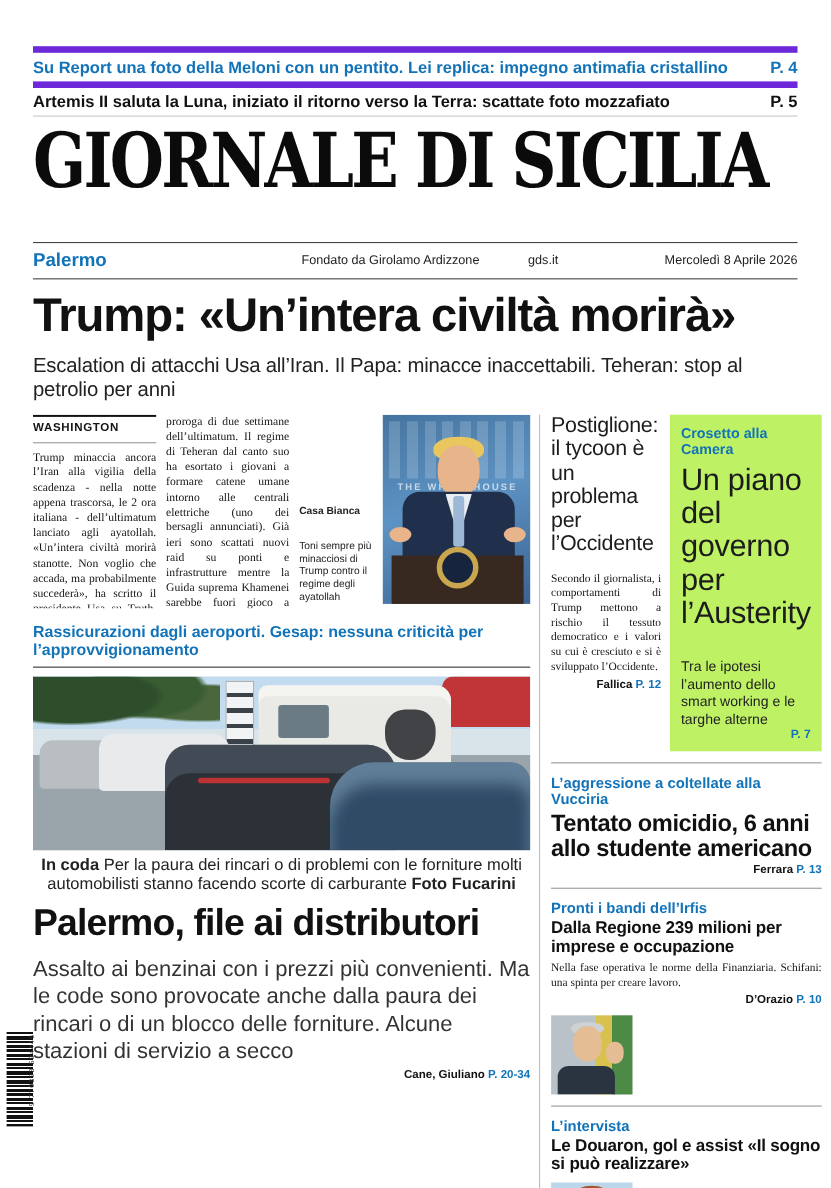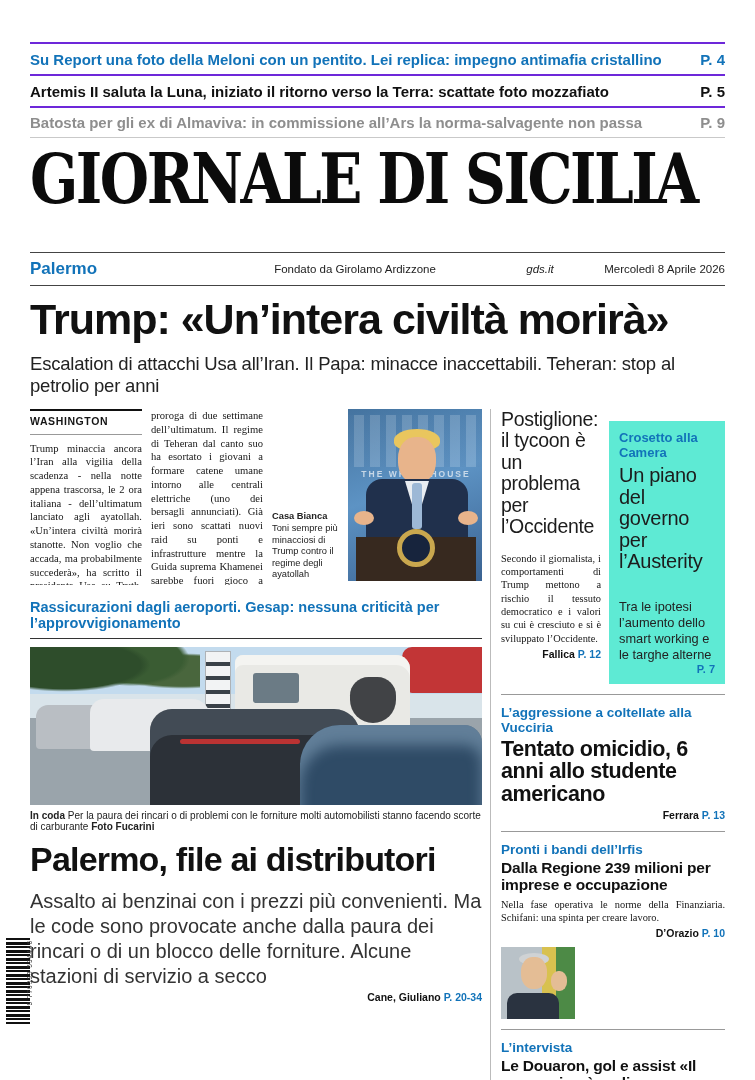--- a/index.html
+++ b/index.html
@@ -3,57 +3,57 @@
 <meta charset="utf-8">
 <style>
   * { margin:0; padding:0; box-sizing:border-box; }
   html,body { background:#fff; }
   body { width:755px; height:1080px; overflow:hidden;
          font-family:"Liberation Sans", sans-serif; color:#111; }
   .page { width:755px; height:1080px; padding:42px 30px 0 30px; position:relative; }
 
   
   .strip-row { display:flex; justify-content:space-between; align-items:center;
-               height:32px; border-top:2px solid #6d28d9; font-size:15px; font-weight:bold; }
+               height:32px; border-top:6px solid #6d28d9; font-size:15px; font-weight:bold; }
   .strip-row:last-child { border-bottom:1px solid #c9c9c9; }
   .strip-blue { color:#1273b9; }
   .strip-black { color:#111; }
   .strip-gray { color:#8e8e8e; }
 
   
   .masthead { display:flex; justify-content:space-between; margin-top:8px; height:104px; }
   .logo { font-family:"DejaVu Serif", serif; font-weight:bold; font-size:69px;
           letter-spacing:-3px; transform:scaleX(.82); transform-origin:left top;
           white-space:nowrap; line-height:.95; color:#0b0b0b; }
 
   
   .dateline-row { display:flex; align-items:center; border-top:1px solid #444;
                   border-bottom:1px solid #444; height:34px; margin-top:2px; font-size:11.5px; }
   .dateline-row .city { color:#1273b9; font-weight:bold; font-size:17px; width:200px; }
   .dateline-row .founder { width:250px; text-align:center; color:#222; }
-  .dateline-row .site { width:120px; text-align:center; color:#222;font-style:italic; }
+  .dateline-row .site { width:120px; color:#222; }
   .dateline-row .date { flex:1; text-align:right; color:#222; }
 
   
   .lead-headline { font-size:43px; font-weight:800; letter-spacing:-1px; margin-top:12px; line-height:1; }
   .lead-subhead { font-size:18.5px; font-weight:normal; color:#222; margin-top:12px; letter-spacing:-.2px; }
 
   .main-grid { display:flex; margin-top:12px; }
   .left-zone { width:452px; flex:none; }
   .right-zone { flex:1; border-left:1px solid #bbb; padding-left:10px; margin-left:8px; }
 
   .lead-cols { display:flex; gap:9px; height:176px; overflow:hidden; }
   .story-col { width:112px; flex:none; font-family:"Liberation Serif", serif;
                font-size:10.6px; line-height:1.3; text-align:justify; color:#151515; }
   .wash { font-family:"Liberation Sans", sans-serif; font-weight:bold; font-size:10.5px;
           letter-spacing:.6px; border-top:2px solid #111; border-bottom:1px solid #999;
           padding:4px 0 5px; margin-bottom:7px; }
   .photo-block { display:flex; flex:1; gap:6px; }
   .lead-caption { width:70px; flex:none; font-size:9.3px; line-height:1.25; color:#222;
-                  display:flex; flex-direction:column; justify-content:flex-end; padding-bottom:4px;}
+                  display:flex; flex-direction:column; justify-content:flex-end; padding-bottom:4px;gap:20px;}
   .lead-caption b { display:block; }
 
   
   .trump-photo { position:relative; width:136px; height:172px; flex:none;
                  background:linear-gradient(160deg,#44739f 0%,#5d93c4 45%,#3c6causes 100%);
                  background:linear-gradient(160deg,#44739f 0%,#5d93c4 45%,#3a6291 100%);
                  overflow:hidden; }
   .wh-facade { position:absolute; top:6px; left:-10px; right:-10px; height:52px;
                background:repeating-linear-gradient(90deg, rgba(255,255,255,.35) 0 10px, rgba(90,130,170,.25) 10px 16px); opacity:.5;}
   .wh-text { position:absolute; top:60px; width:100%; text-align:center; color:rgba(235,240,245,.75);
@@ -74,23 +74,23 @@
 
   
   .right-top { display:flex; gap:8px; }
   .postiglione { width:100px; flex:none; }
   .postiglione h3 { font-size:19.5px; font-weight:normal; line-height:1.1; letter-spacing:-.3px; color:#1c1c1c; }
   .postiglione .body { font-family:"Liberation Serif", serif; font-size:10.4px; line-height:1.28;
                        text-align:justify; margin-top:14px; color:#151515; }
   .byline { text-align:right; font-size:10.5px; margin-top:3px; }
   .byline b { color:#111; }
   .byline .pg { color:#1273b9; font-weight:bold; }
-  .gray-box { flex:1; background:#5eead4; padding:9px 10px;margin-top:12px; }
+  .gray-box { flex:1; background:#bef264; padding:9px 10px; }
   .gray-box .kicker { color:#1273b9; font-weight:bold; font-size:13px; }
-  .gray-box h3 { font-size:20px; font-weight:normal; line-height:1.08; letter-spacing:-.3px; margin-top:5px; color:#1c1c1c;}
+  .gray-box h3 { font-size:28px; font-weight:normal; line-height:1.08; letter-spacing:-.3px; margin-top:5px; color:#1c1c1c;}
   .gray-box .body { font-size:12.8px; line-height:1.25; margin-top:26px; color:#222; }
   .gray-box .pg { text-align:right; color:#1273b9; font-weight:bold; font-size:11px; }
 
   .rz-rule { border:none; border-top:1px solid #999; margin:10px 0; }
   .kicker-blue { color:#1273b9; font-weight:bold; font-size:13.5px; }
   .vucciria h3 { font-size:21.5px; font-weight:800; line-height:1.05; letter-spacing:-.4px; margin-top:3px; }
   .vucciria .body { font-size:13px; line-height:1.25; margin-top:8px; color:#333; }
 
   .mini-row { display:flex; gap:8px;flex-direction:column; }
   .mini-txt { flex:1; }
@@ -127,21 +127,21 @@
             background-image:repeating-linear-gradient(180deg,#f2f3f4 0 10px,#3a4148 10px 14px); }
   .q-scooter { position:absolute; top:30px; left:320px; width:46px; height:46px; background:#23262a; border-radius:40% 40% 50% 50%; opacity:.85;}
   .q-car-white { position:absolute; top:52px; left:60px; width:120px; height:52px; background:#e8eaec; border-radius:14px 18px 4px 4px; }
   .q-car-silver { position:absolute; top:58px; left:6px; width:70px; height:44px; background:#b9bec3; border-radius:12px 14px 4px 4px; }
   .q-car-black { position:absolute; top:62px; left:120px; width:210px; height:96px; background:#2c3138; border-radius:22px 26px 0 0;
                  box-shadow:inset 0 26px 0 rgba(110,125,140,.35); }
   .q-car-black:after { content:""; position:absolute; top:30px; left:30px; width:120px; height:5px; background:#b33; border-radius:3px; }
   .q-car-blue { position:absolute; top:78px; left:270px; width:182px; height:80px; background:#2f4b66; border-radius:40px 18px 0 0;
                 box-shadow:inset 0 20px 14px rgba(160,190,215,.45); }
 
-  .photo-cap { font-size:10px; color:#222; margin-top:5px; }
+  .photo-cap { font-size:15px; color:#222; margin-top:5px;text-align:center; }
   .dist-headline { font-size:34px; font-weight:800; letter-spacing:-.8px; margin-top:8px; }
   .dist-body { font-size:20px; color:#333; line-height:1.25; margin-top:10px; }
   .dist-byline { text-align:right; font-size:10.5px; margin-top:2px; }
 
   .barcode { position:absolute; left:6px; top:938px; width:24px; height:86px;
              background:repeating-linear-gradient(180deg,#111 0 2px,#fff 2px 4px,#111 4px 7px,#fff 7px 8px); }
   .barcode-num { position:absolute; left:26px; top:940px; font-size:6.5px; color:#333;
                  writing-mode:vertical-rl; transform:rotate(180deg); letter-spacing:1px; }
 </style>
 </head>
@@ -150,24 +150,20 @@
 <div class="page">
 
   <header>
     <div class="strip-row strip-blue">
       <span>Su Report una foto della Meloni con un pentito. Lei replica: impegno antimafia cristallino</span>
       <span>P. 4</span>
     </div>
     <div class="strip-row strip-black">
       <span>Artemis II saluta la Luna, iniziato il ritorno verso la Terra: scattate foto mozzafiato</span>
       <span>P. 5</span>
-    </div>
-    <div class="strip-row strip-gray">
-      <span>Batosta per gli ex di Almaviva: in commissione all’Ars la norma-salvagente non passa</span>
-      <span>P. 9</span>
     </div>
   </header>
 
   <section class="masthead">
     <h1 class="logo">GIORNALE DI SICILIA</h1>
 
   </section>
 
   <div class="dateline-row">
     <span class="city">Palermo</span>

